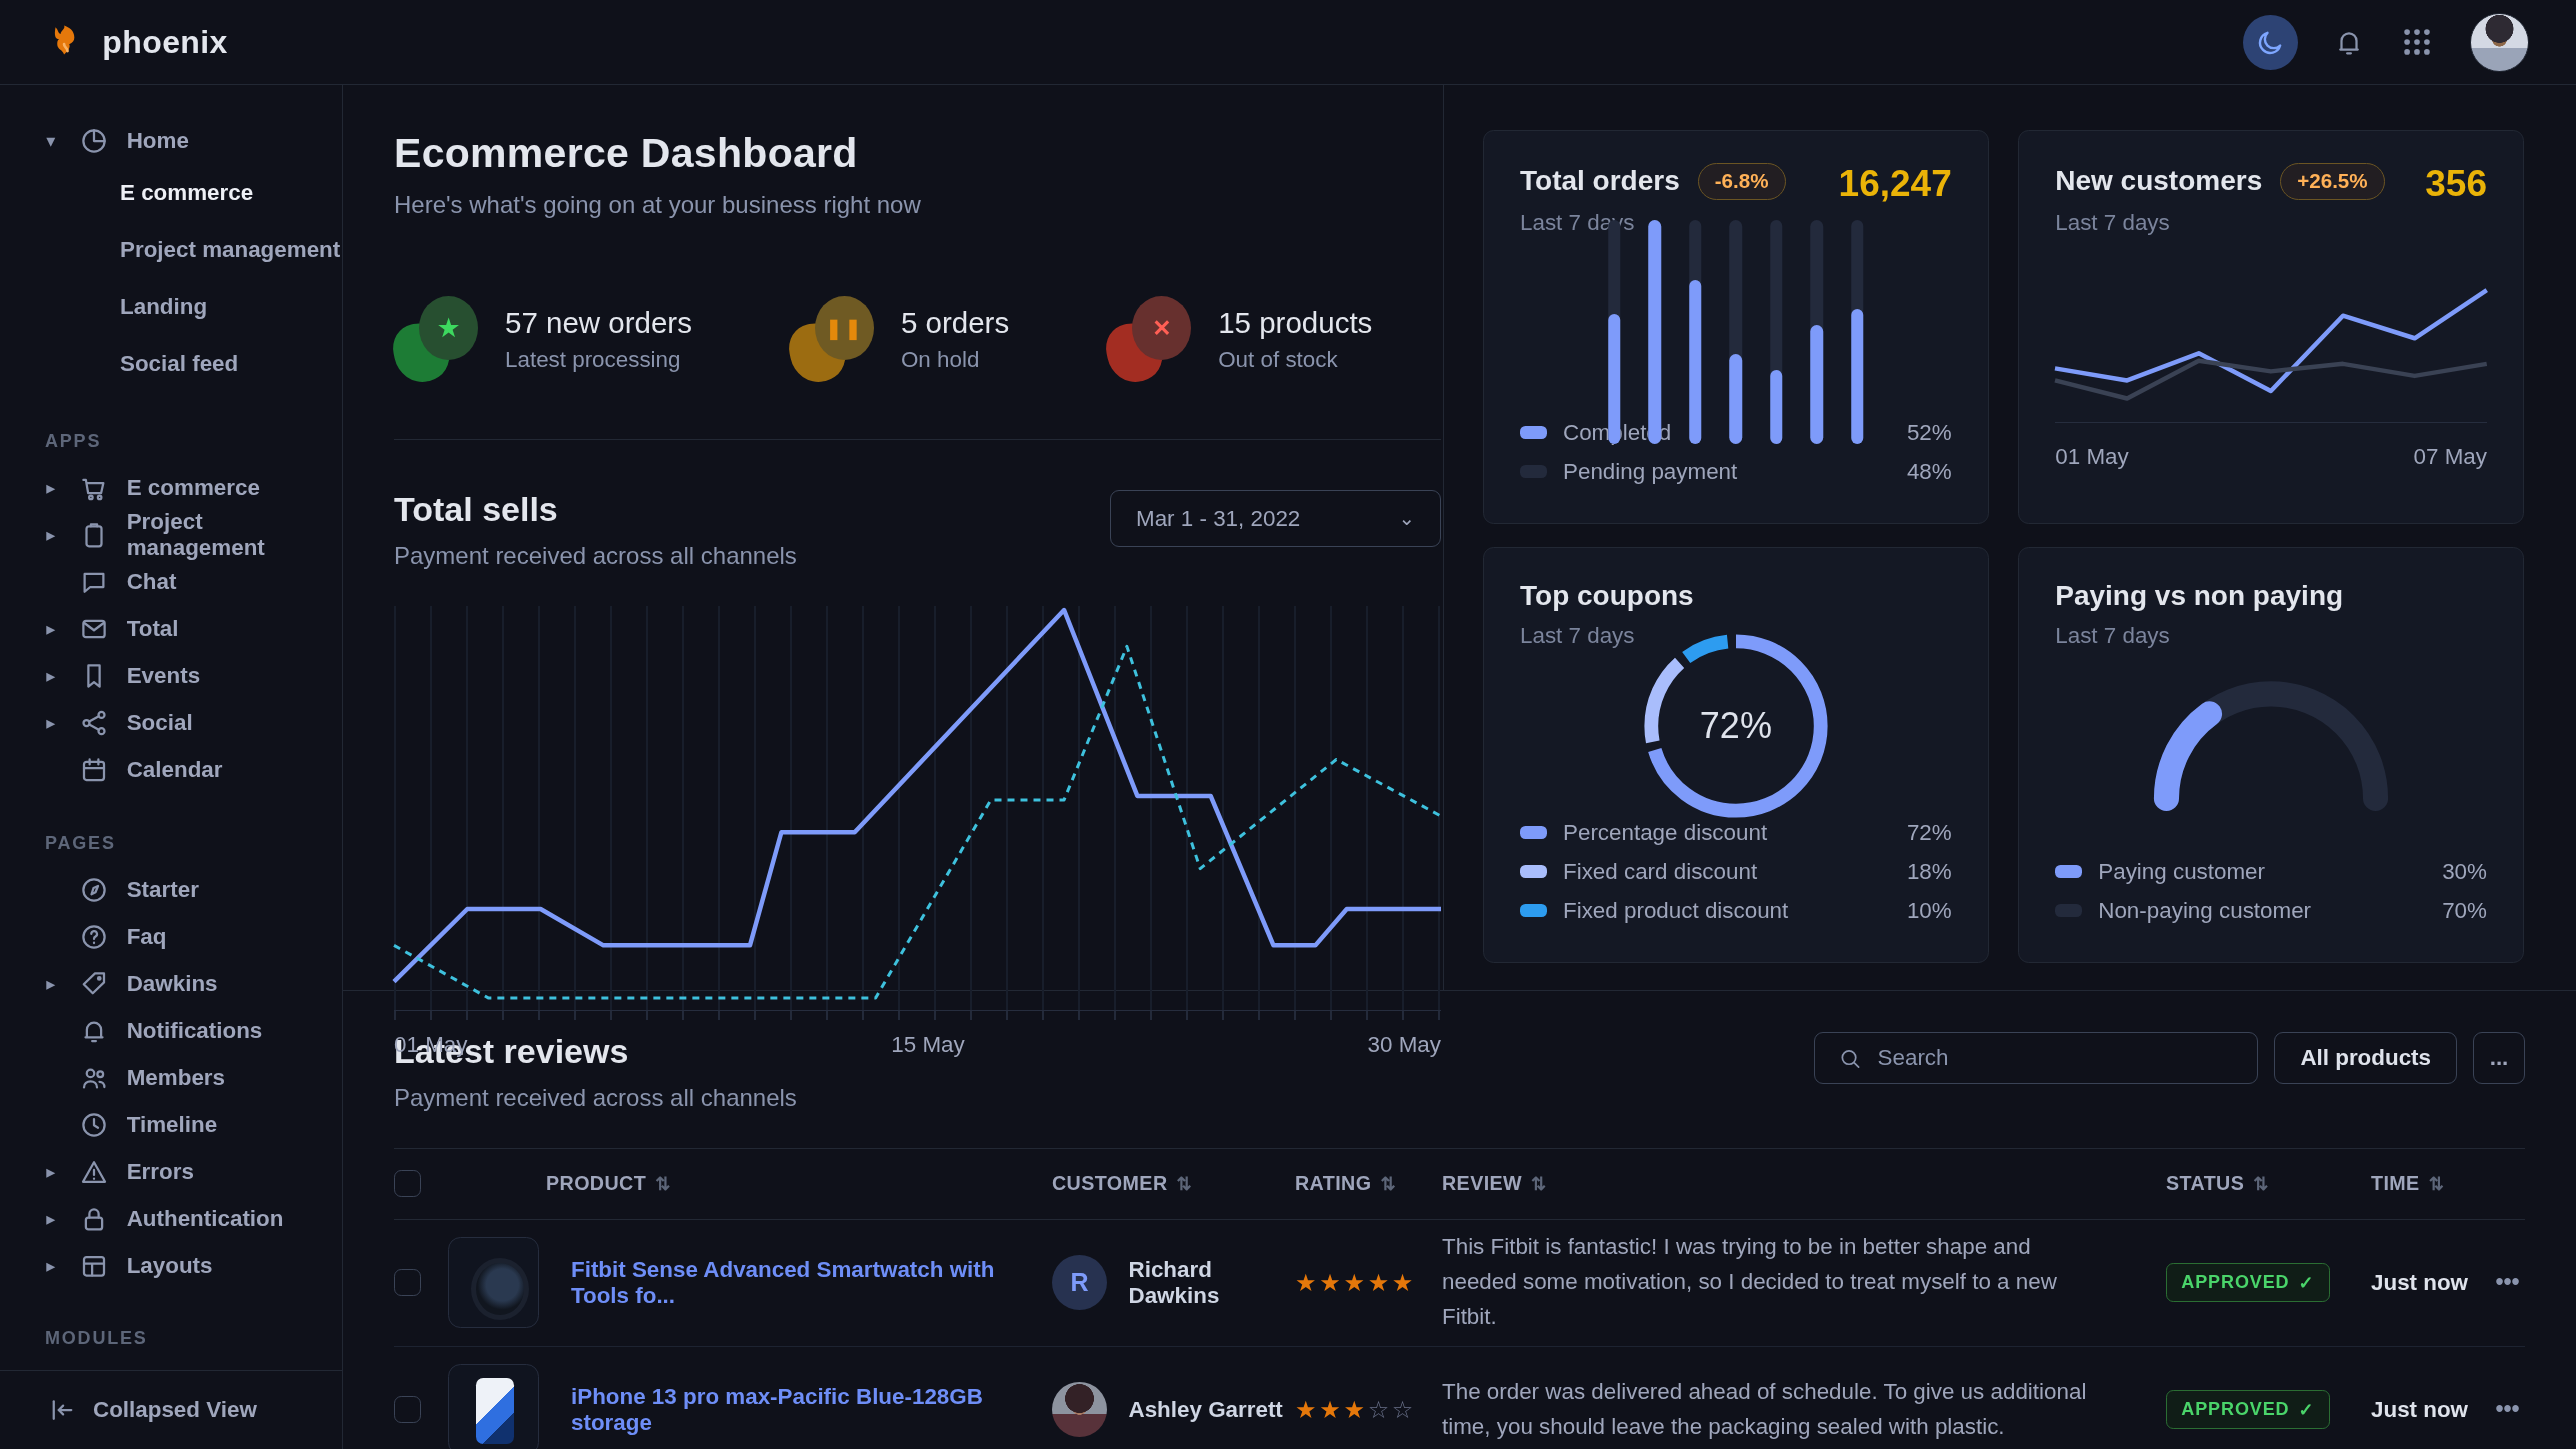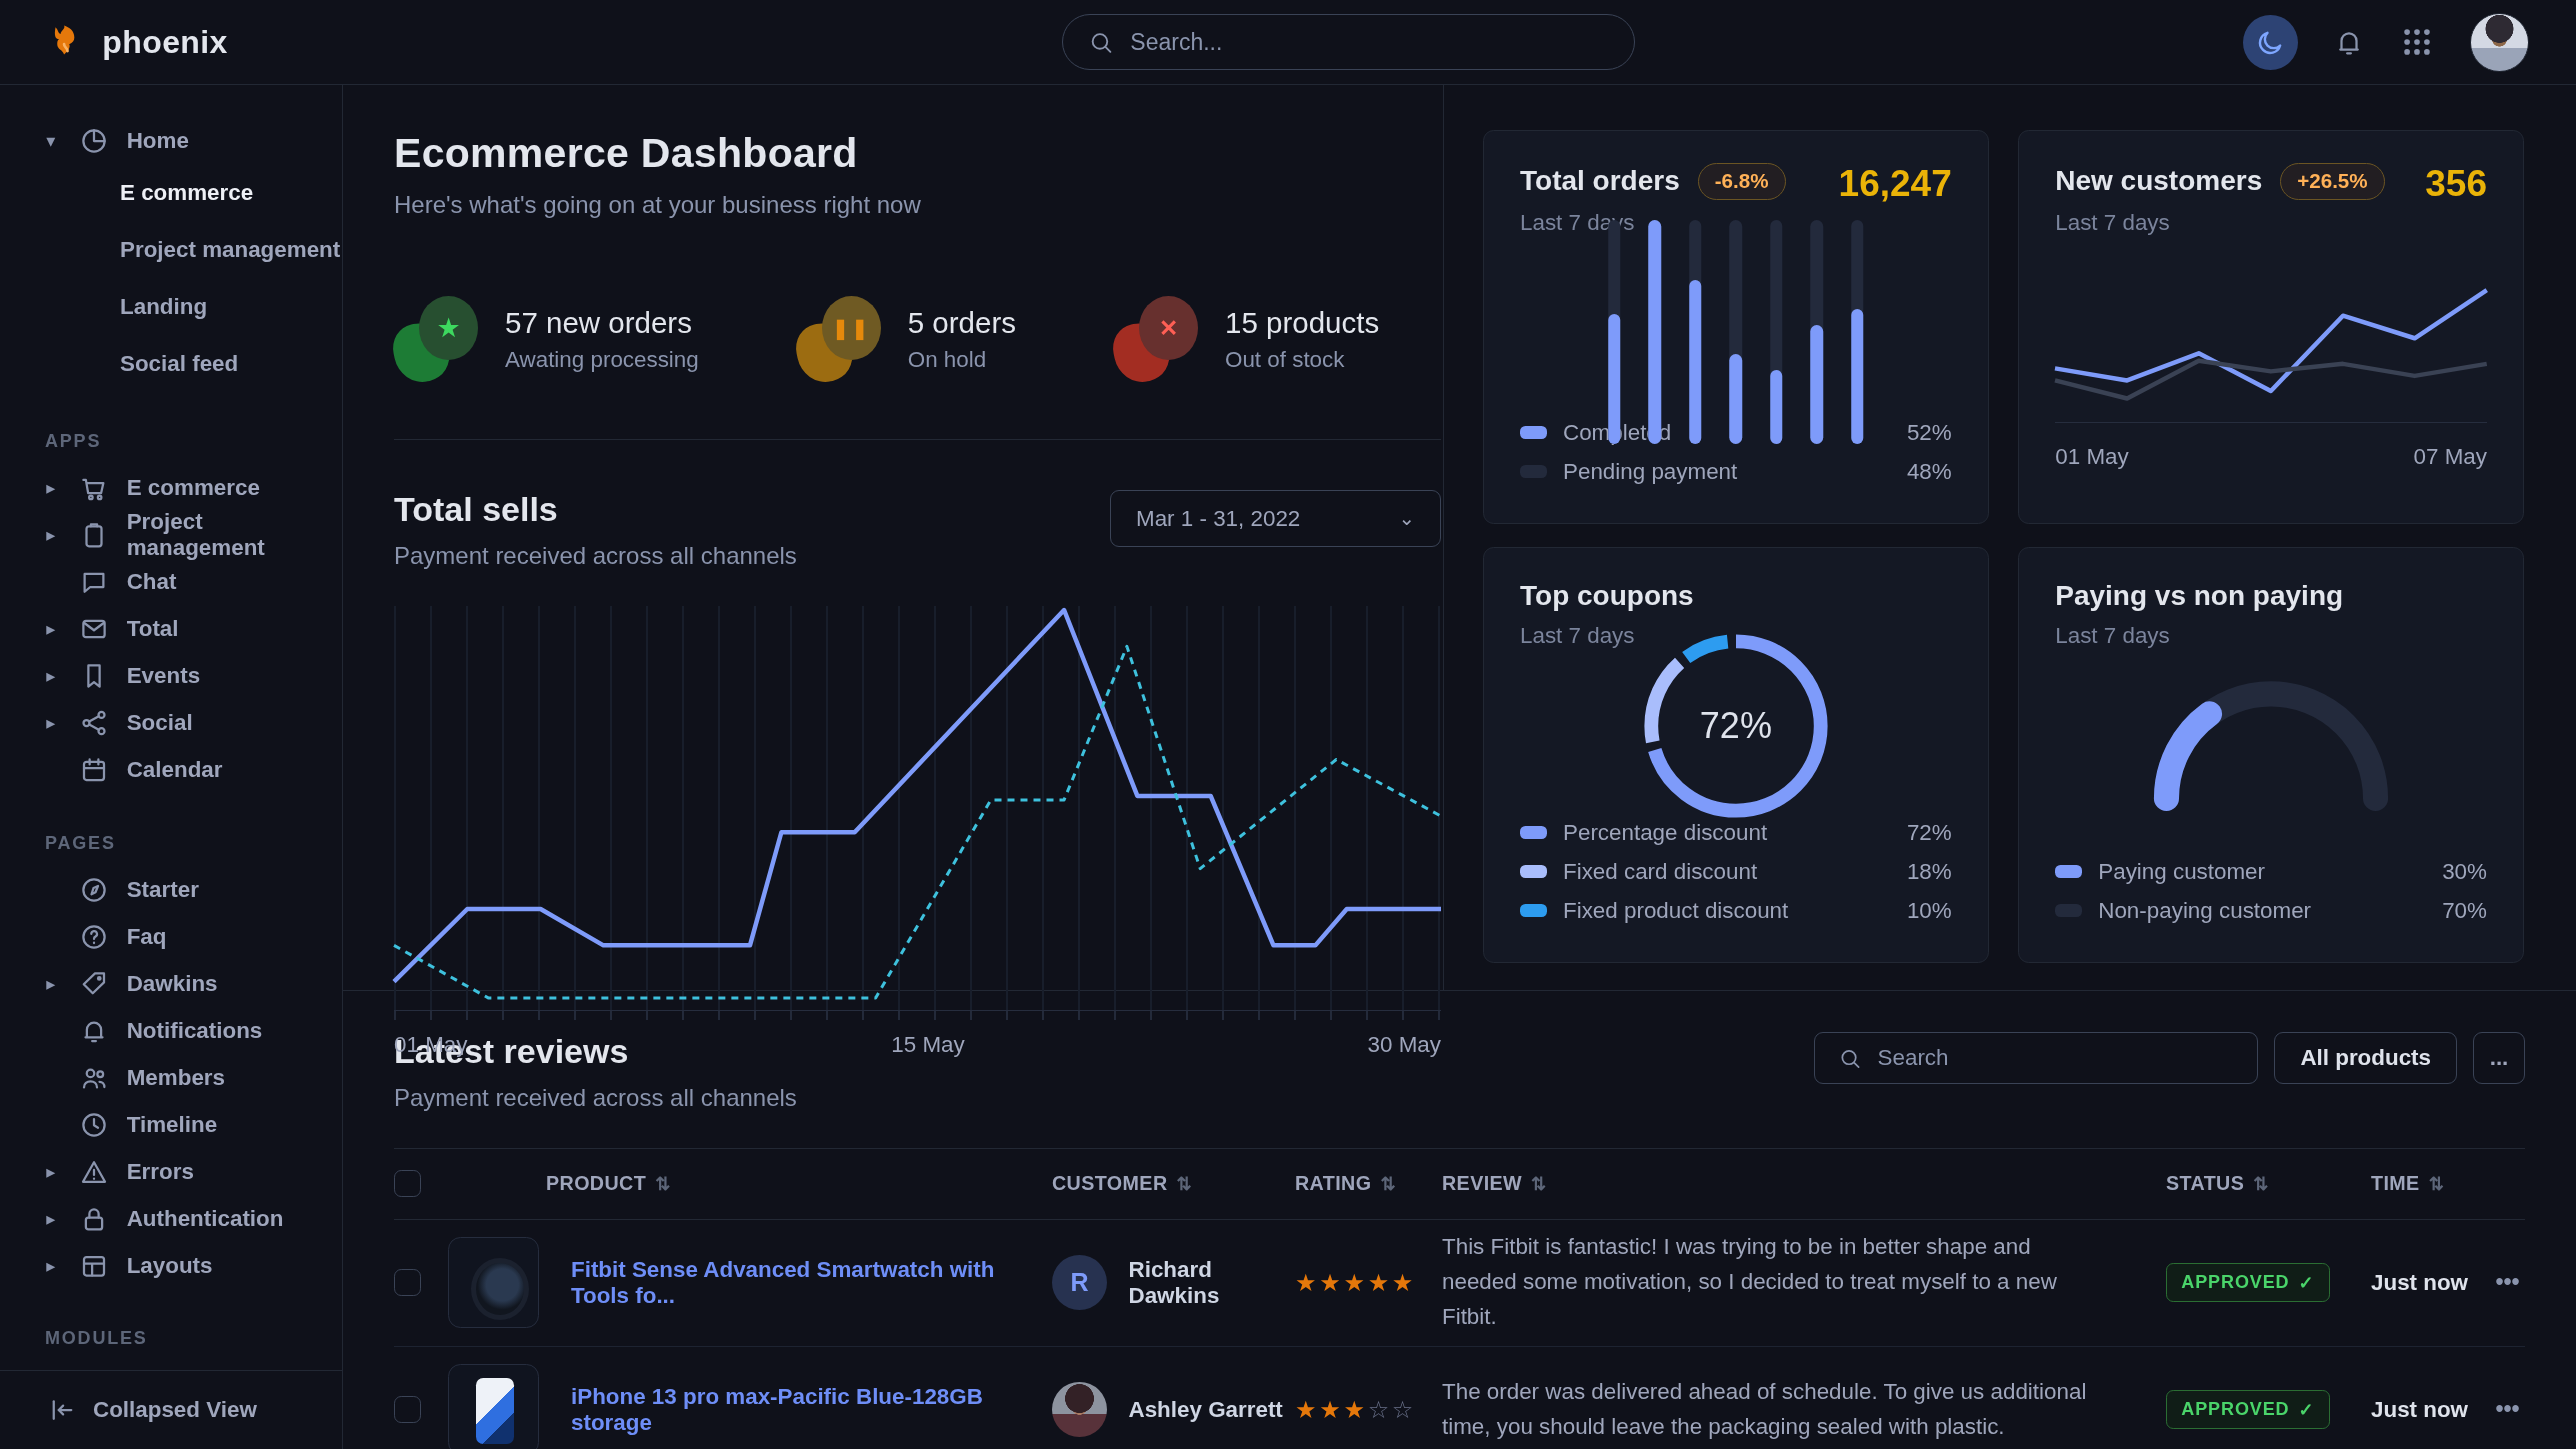--- a/index.html
+++ b/index.html
@@ -161,27 +161,20 @@
 
 <header class="navbar">
   <div class="brand">
     <svg width="41" height="41" viewBox="0 0 24 24">
       <path d="M5 3c2 2 1 3 3 4 0-2 3-3 2-5 3 1 6 3 6 7 0 2-1 3-3 4 1 2-1 4-3 6-1-3-4-3-4-6 0-1 0-2 1-3-2 0-3-2-2-7z" fill="#e5780b"></path>
       <path d="M10 13c0 2 2 2 2 4" stroke="#f9b264" stroke-width="1.6" fill="none" stroke-linecap="round"></path>
     </svg>
     <span class="brand-name">phoenix</span>
   </div>
 
-  <div class="nav-search">
-    <svg class="ic" style="width:25px;height:25px" viewBox="0 0 24 24">
-      <circle cx="11" cy="11" r="7"></circle>
-        <path d="M16.5 16.5 21 21"></path>
-    </svg>
-    <input type="text" placeholder="Search..." style="">
-  </div>
 
   <div class="nav-right">
     <div class="moon-btn">
       <svg width="29" height="29" viewBox="0 0 24 24">
         <path d="M20 14.5A8.5 8.5 0 1 1 9.5 4a7 7 0 0 0 10.5 10.5z" fill="none" stroke="#7ea6ff" stroke-width="2" stroke-linejoin="round"></path>
       </svg>
     </div>
     <div class="icon-btn">
       <svg class="ic" style="width:36px;height:36px" viewBox="0 0 24 24">
         <path d="M6 18v-7a6 6 0 0 1 12 0v7H5h14"></path>
@@ -382,21 +375,21 @@
       <div class="page-sub">Here's what's going on at your business right now</div>
 
       <div class="stats-row" id="stats-row">
   <div class="stat success">
     <div class="stat-ic">
       <div class="blob"></div>
               <div class="circ">★</div>
     </div>
     <div>
       <div class="stat-val">57 new orders</div>
-      <div class="stat-sub">Awating processing</div>
+      <div class="stat-sub">Latest processing</div>
     </div>
   </div>
   <div class="stat warning">
     <div class="stat-ic">
       <div class="blob"></div>
               <div class="circ">❚❚</div>
     </div>
     <div>
       <div class="stat-val">5 orders</div>
       <div class="stat-sub">On hold</div>

